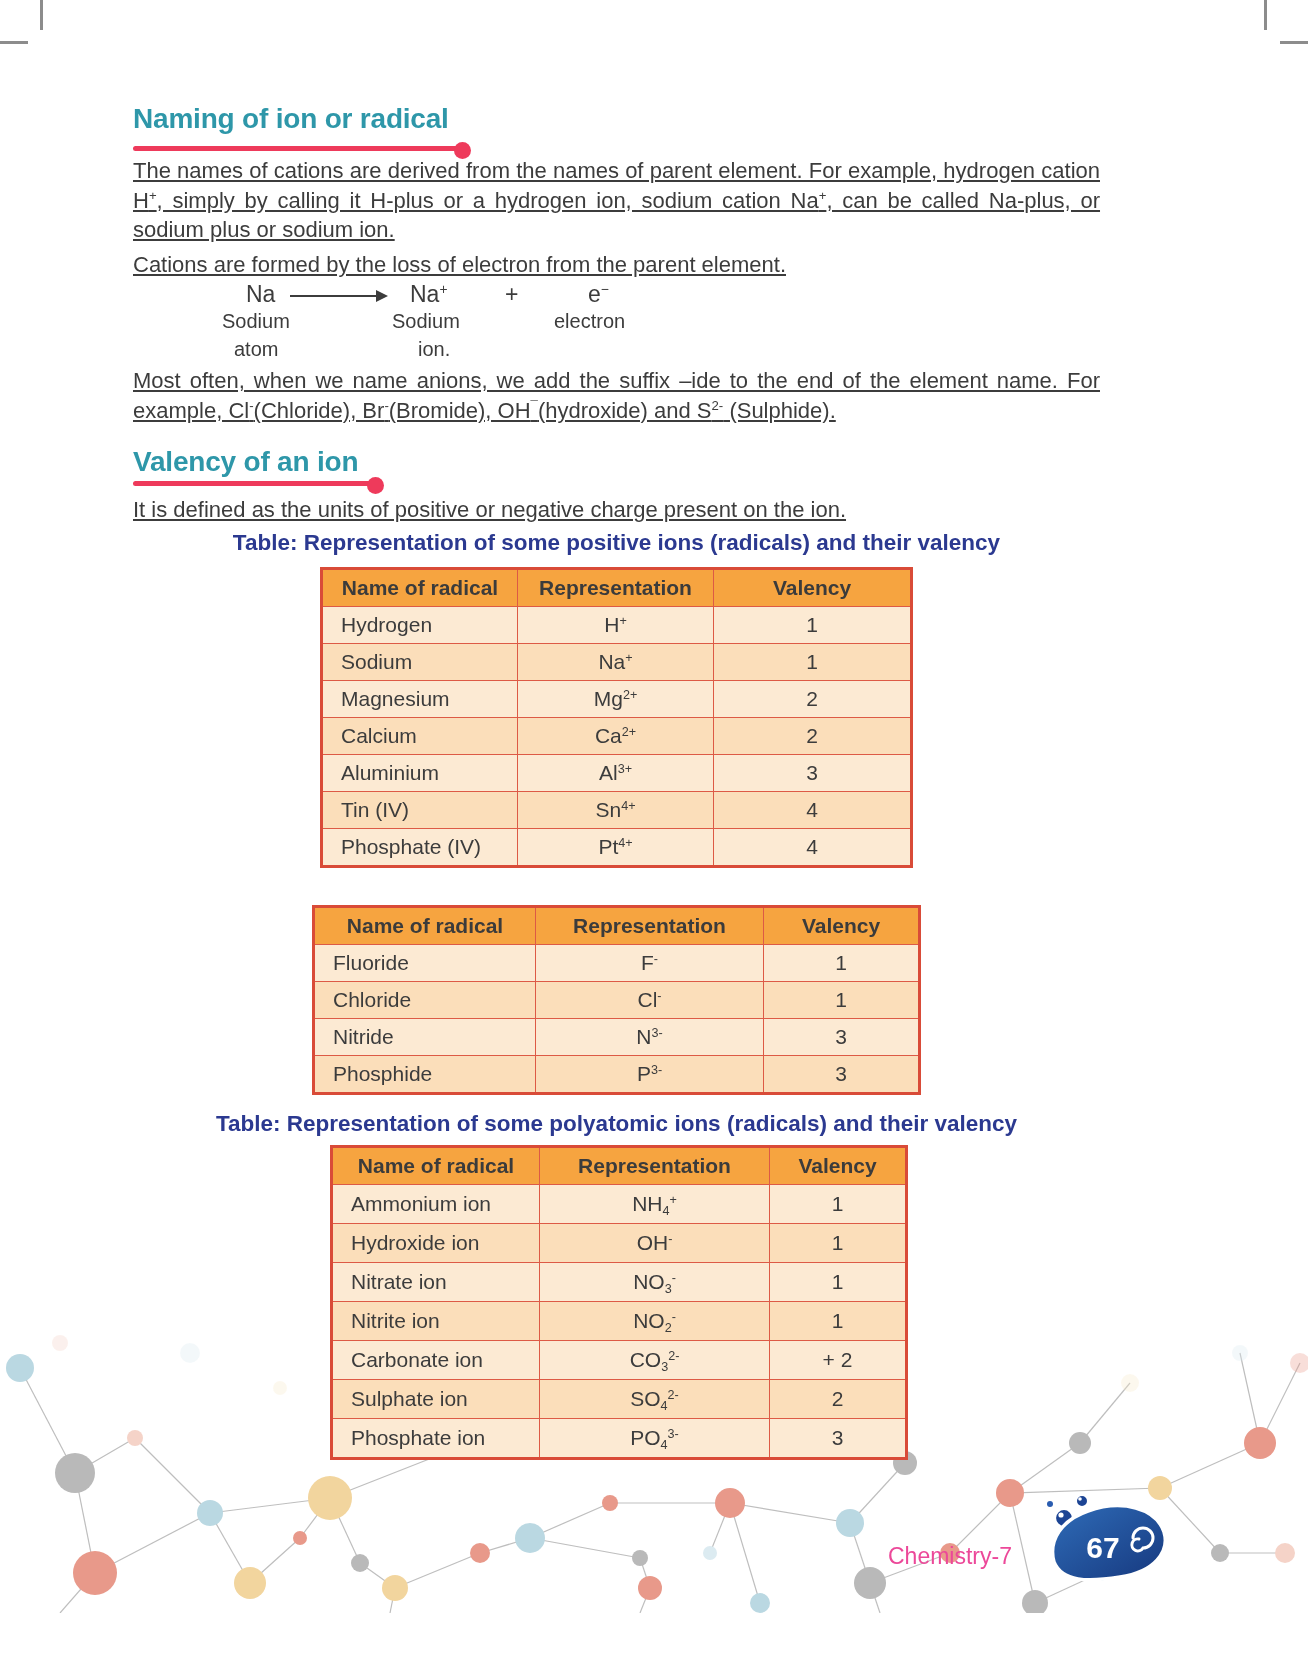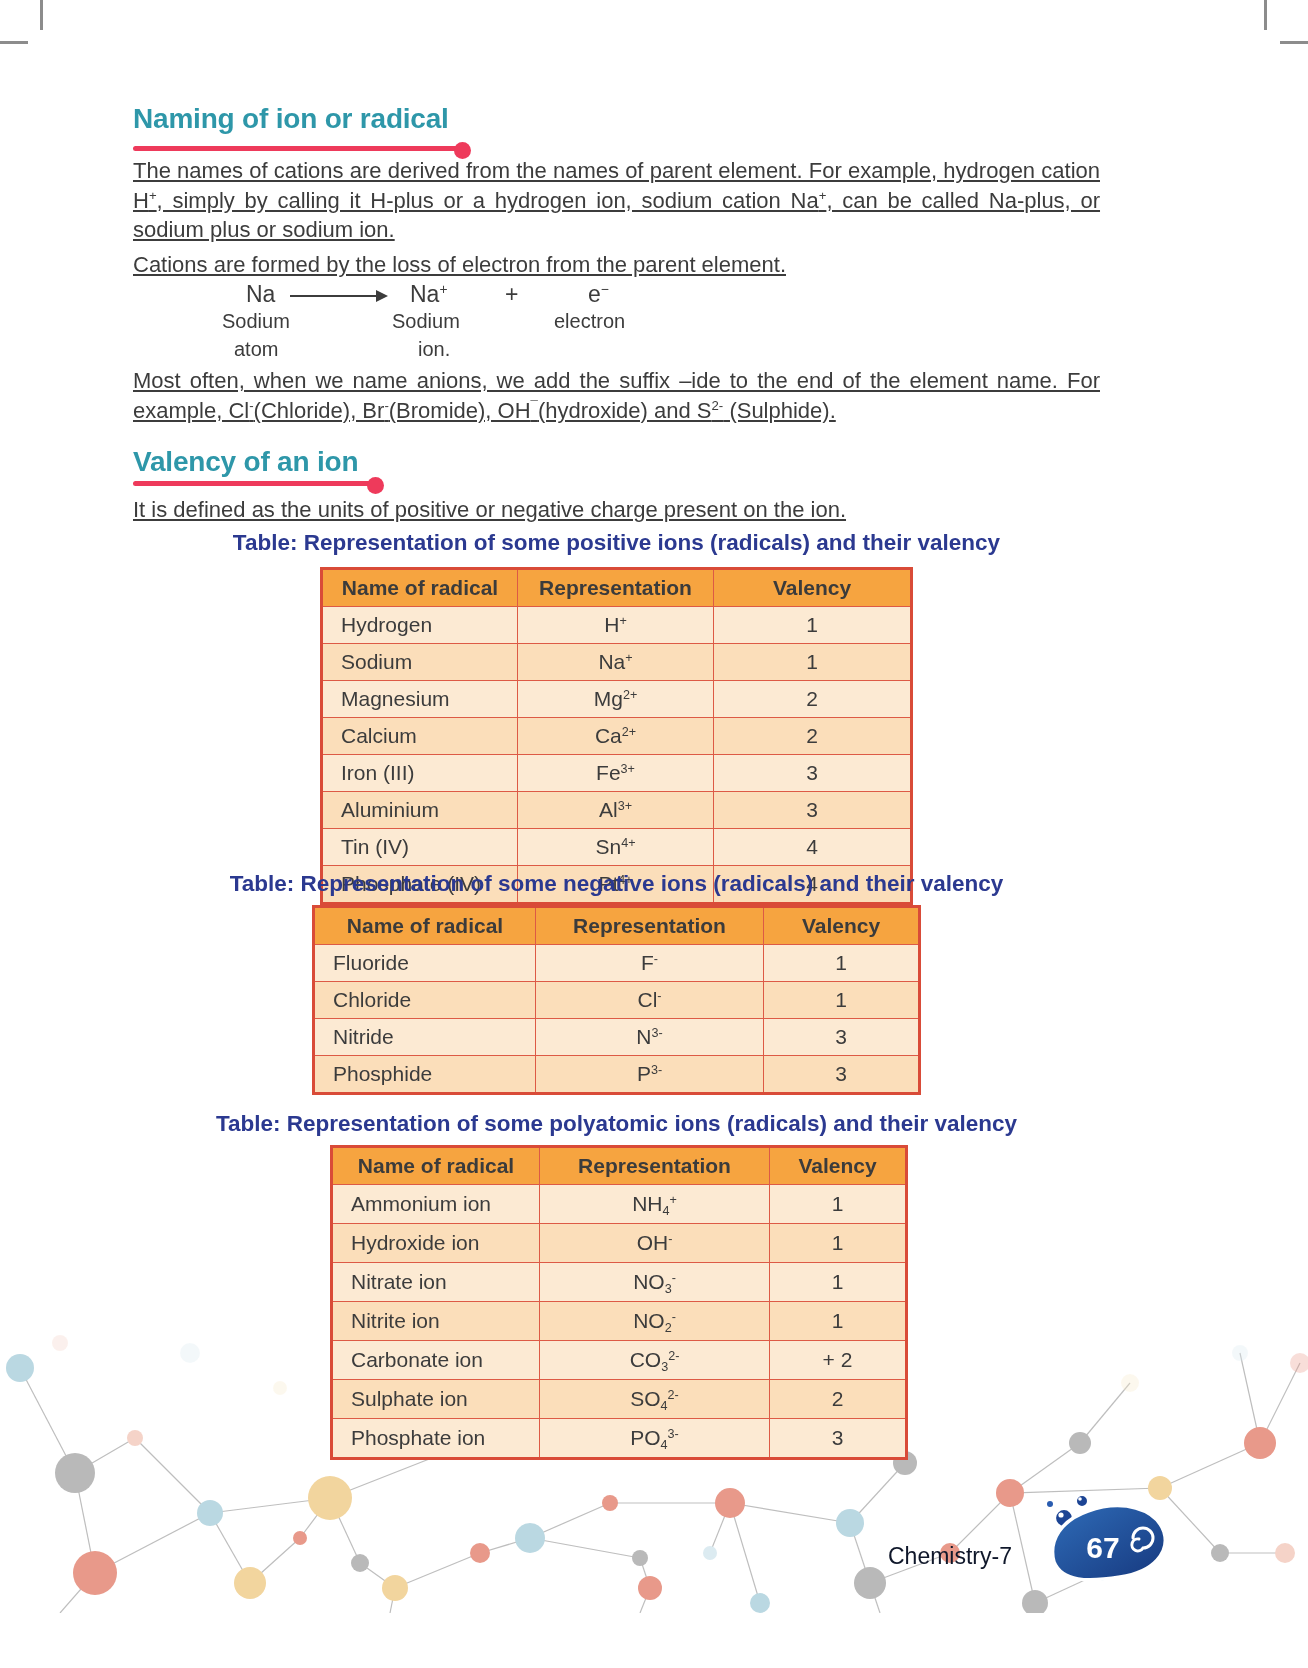--- a/index.html
+++ b/index.html
@@ -34,21 +34,21 @@
   th{background:#f6a440;font-weight:700;text-align:center;height:34px;font-size:21px;color:#3b3b3b;}
   td{text-align:center;height:32px;padding:2px 0;}
   tbody tr:nth-child(odd) td{background:#fcead3;}
   tbody tr:nth-child(even) td{background:#fbdeba;}
   td:first-child{text-align:left;padding-left:18px;}
   .table-1{left:320px;top:567px;width:590px;}
   .table-2{left:312px;top:905px;width:606px;}
   .table-3{left:330px;top:1145px;width:575px;}
   .table-3 td{height:34px;}
   
-  .footer-label{font-size:23px;color:#0f172a;}
+  .footer-label{font-size:23px;color:#ec4899;}
   .badge-num{font:700 30px "Liberation Sans",sans-serif;fill:#ffffff;}
   .molecules{position:absolute;left:0;bottom:0;z-index:0;}
   .layer{position:absolute;z-index:1;}
 </style>
 </head>
 <body>
 
 <div class="page">
 
   <div class="crop" style="left:40px;top:0;width:3px;height:30px;"></div>
@@ -208,43 +208,37 @@
           <td>Magnesium</td>
           <td>Mg<sup>2+</sup></td>
           <td>2</td>
         </tr>
         <tr>
           <td>Calcium</td>
           <td>Ca<sup>2+</sup></td>
           <td>2</td>
         </tr>
         <tr>
-          <td>Iron (III)</td>
-          <td>Fe<sup>3+</sup></td>
-          <td>3</td>
-        </tr>
-        <tr>
           <td>Aluminium</td>
           <td>Al<sup>3+</sup></td>
           <td>3</td>
         </tr>
         <tr>
           <td>Tin (IV)</td>
           <td>Sn<sup>4+</sup></td>
           <td>4</td>
         </tr>
         <tr>
           <td>Phosphate (IV)</td>
           <td>Pt<sup>4+</sup></td>
           <td>4</td>
         </tr>
       </tbody>
     </table>
 
-  <p class="abs tbl-caption layer" style="top:871px;">Table: Representation of some negative ions (radicals) and their valency</p>
   <table class="table-2 layer">
     <colgroup>
         <col style="width:222px">
         <col style="width:228px">
         <col style="width:156px">
       </colgroup>
   <thead>
         <tr>
           <th>Name of radical</th>
           <th>Representation</th>

